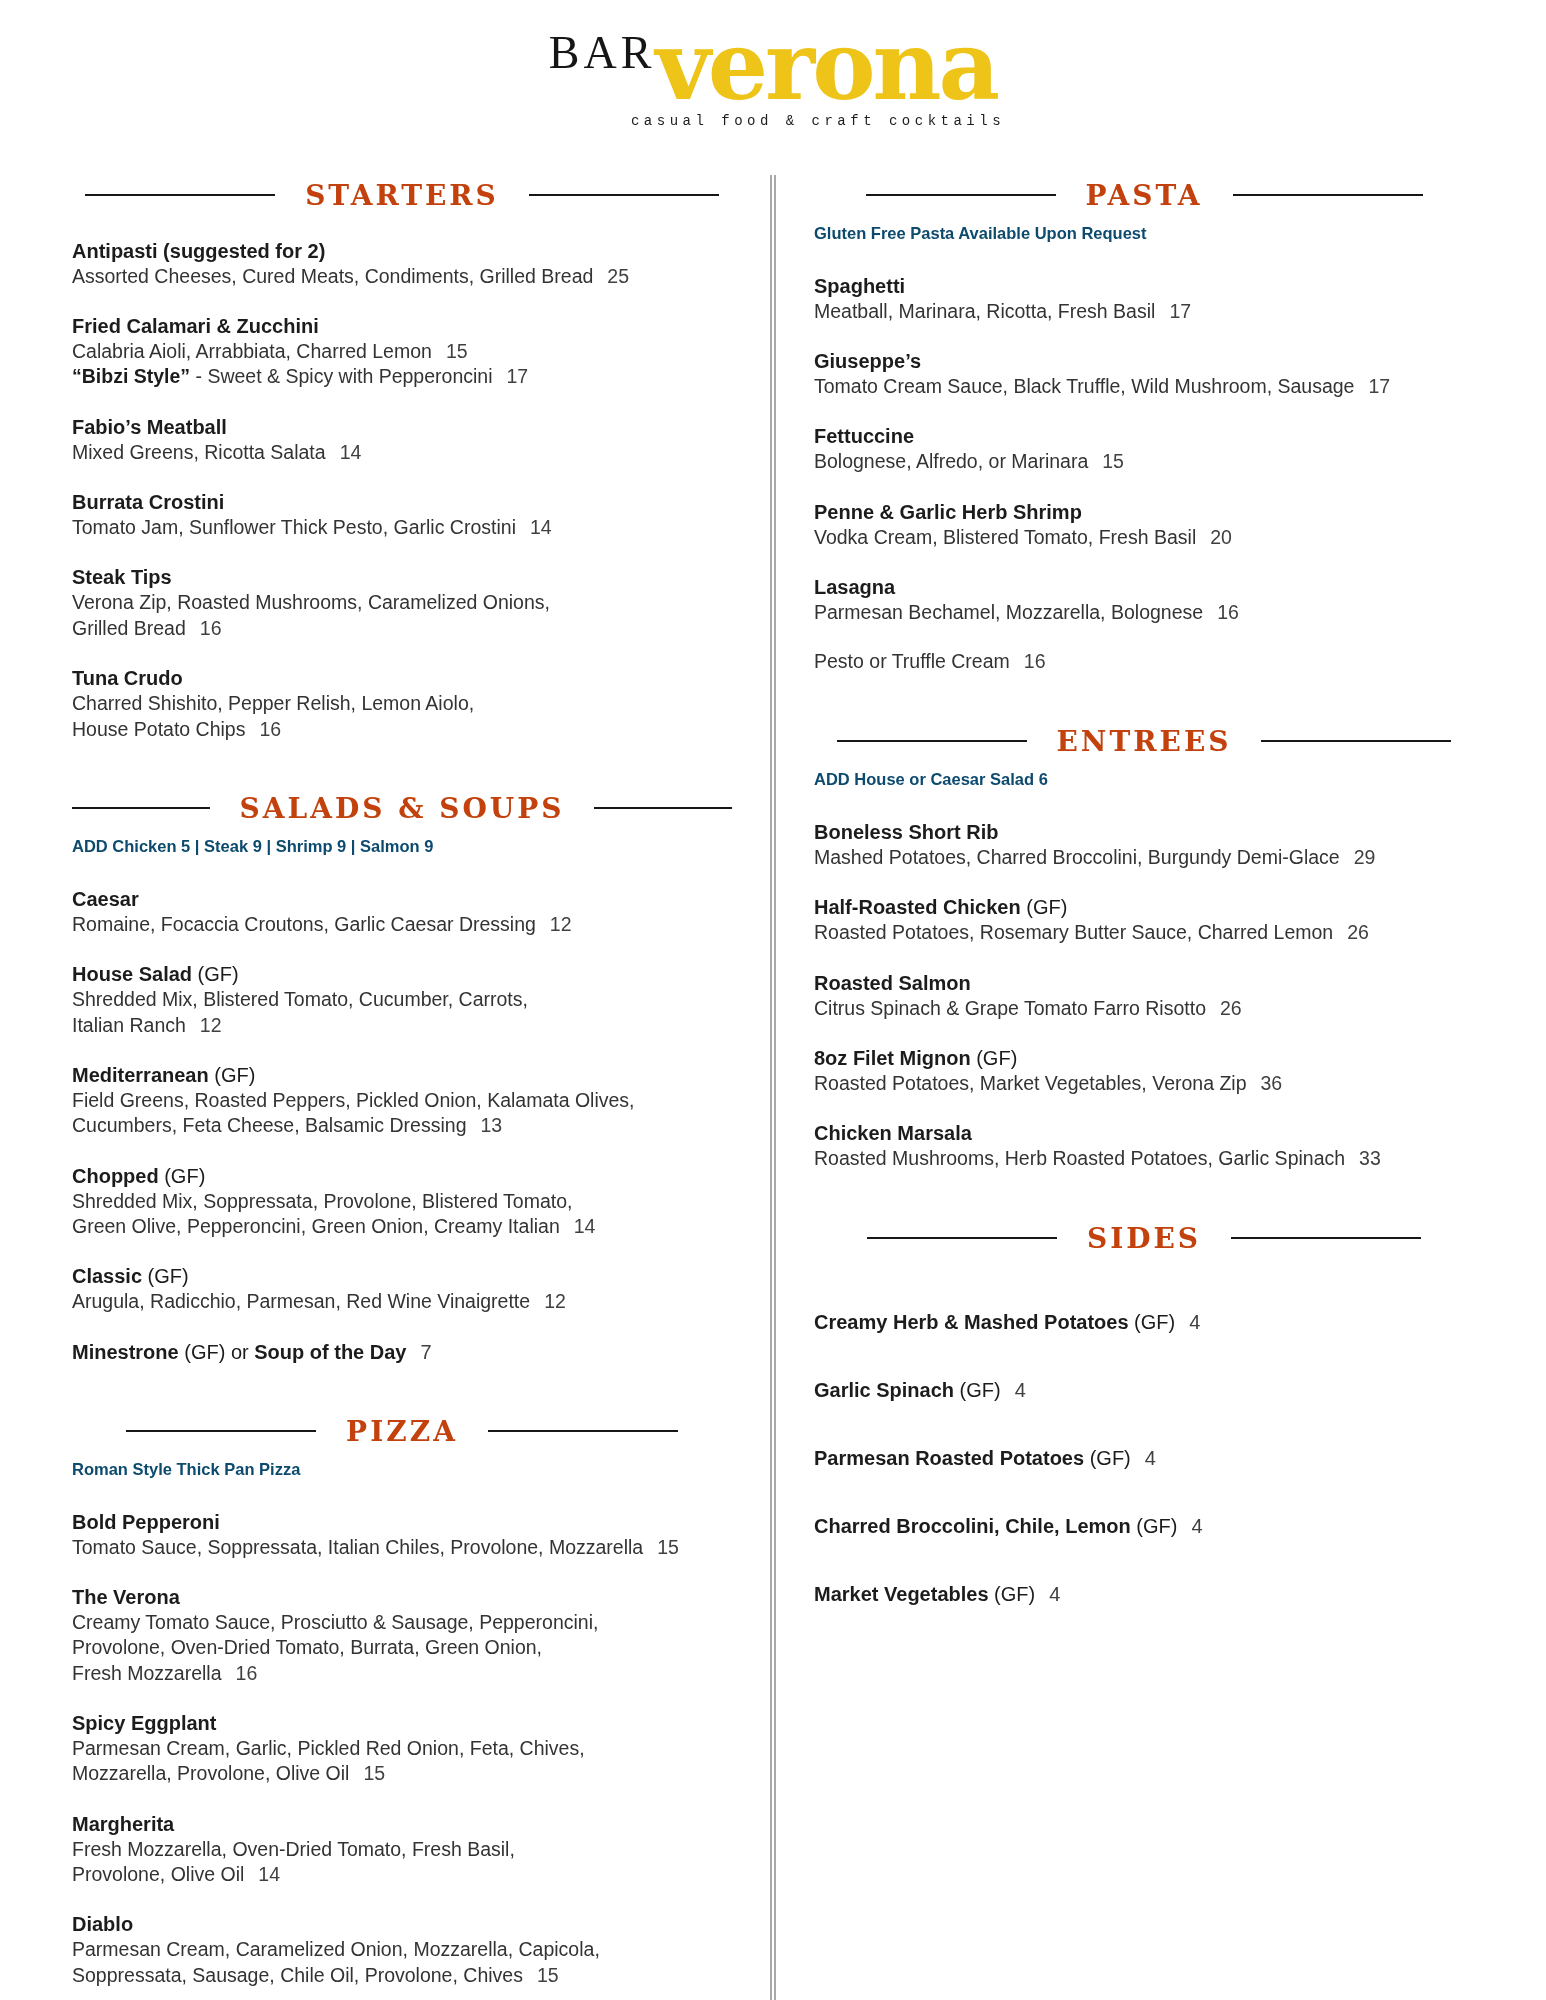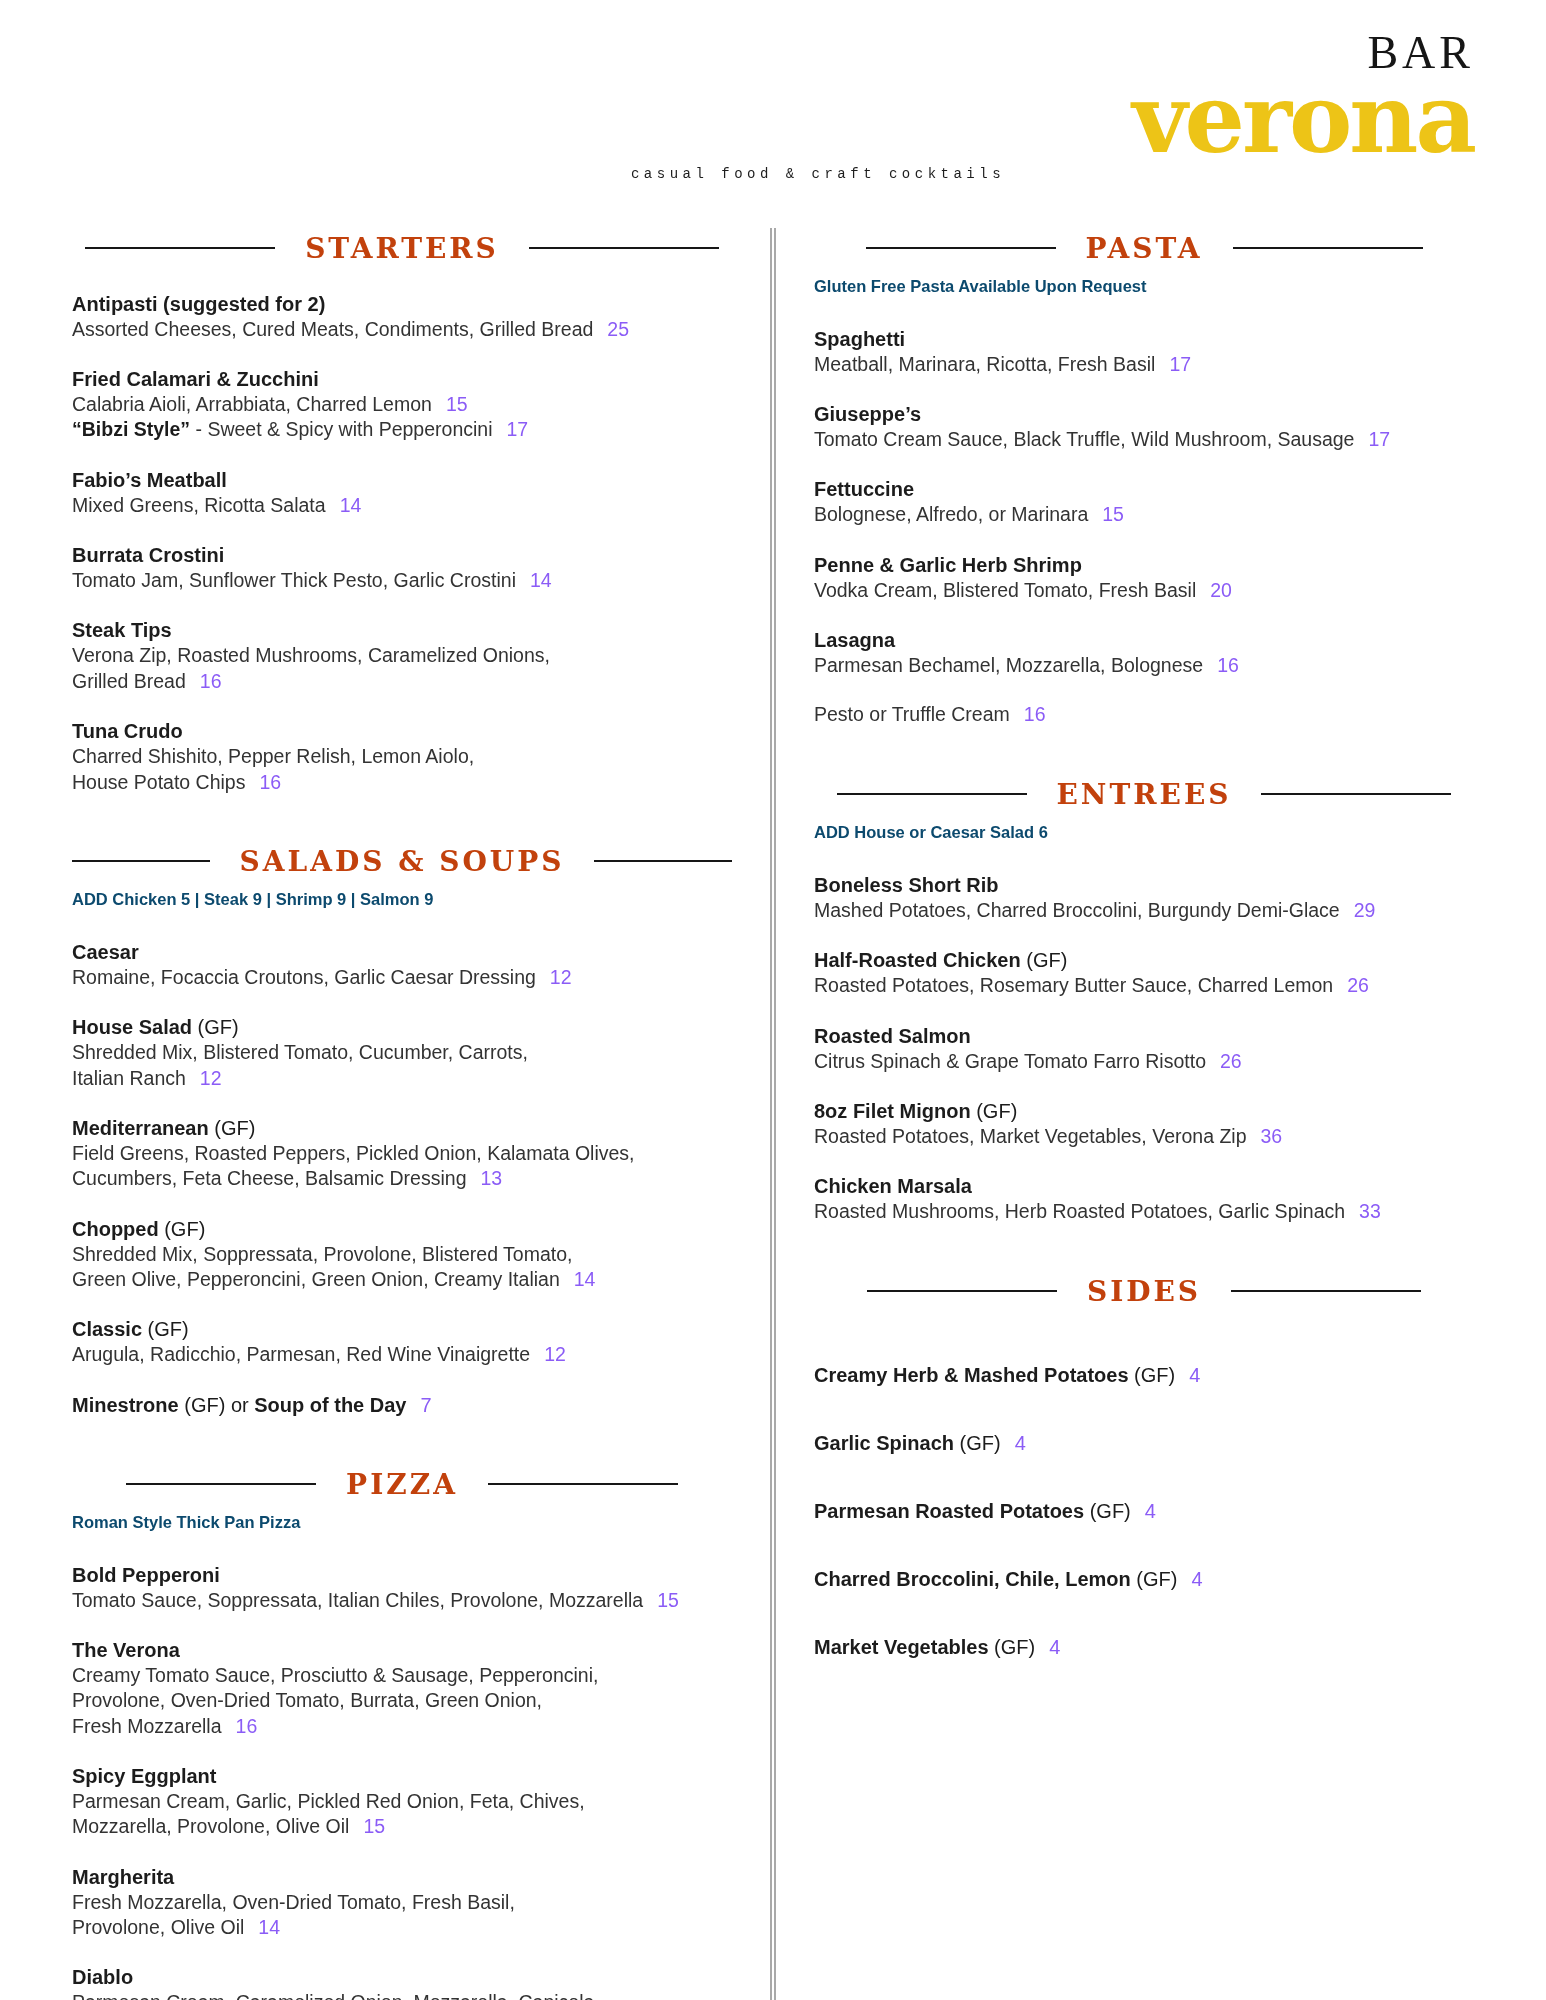--- a/index.html
+++ b/index.html
@@ -12,21 +12,21 @@
     overflow:hidden;
   }
   .page{
     box-sizing:border-box;
     width:1546px;height:2000px;
     padding:26px 72px 18px;
     display:flex;flex-direction:column;
   }
   
   .logo{text-align:center;}
-  .logo-line{display:flex;align-items:flex-end;justify-content:center;flex-direction:column;}
+  .logo-line{display:flex;align-items:flex-start;justify-content:center;}
   .logo-bar{
     font-family:"Liberation Serif",serif;
     font-size:46px;letter-spacing:4px;color:#161616;
   }
   .logo-verona{
     font-family:"DejaVu Serif",serif;
     font-weight:bold;
     font-size:95px;line-height:.85;
     letter-spacing:-3px;
     color:#edc417;
@@ -59,21 +59,21 @@
   .sec-note{
     font-size:16.5px;font-weight:bold;
     color:#0c4a6e;margin:-14px 0 30px;
   }
   
   .menu-item{margin-bottom:24px;}
   .item-name{font-size:20px;line-height:1.3;color:#1c1c1c;margin-top:21px;}
   .item-desc{font-size:19.5px;line-height:1.3;color:#333333;}
   .seg{font-weight:normal;}
   .seg.bold{font-weight:bold;color:#1c1c1c;}
-  .price{margin-left:14px;font-weight:normal;color:#8b5cf6;}
+  .price{margin-left:14px;font-weight:normal;color:#404040;}
   .spread .sec-header{margin-bottom:54px;}
   .spread .menu-item{margin-bottom:42px;}
 </style>
 </head>
 <body>
 
 <div class="page">
 
   <header class="logo">
     <div class="logo-line">

